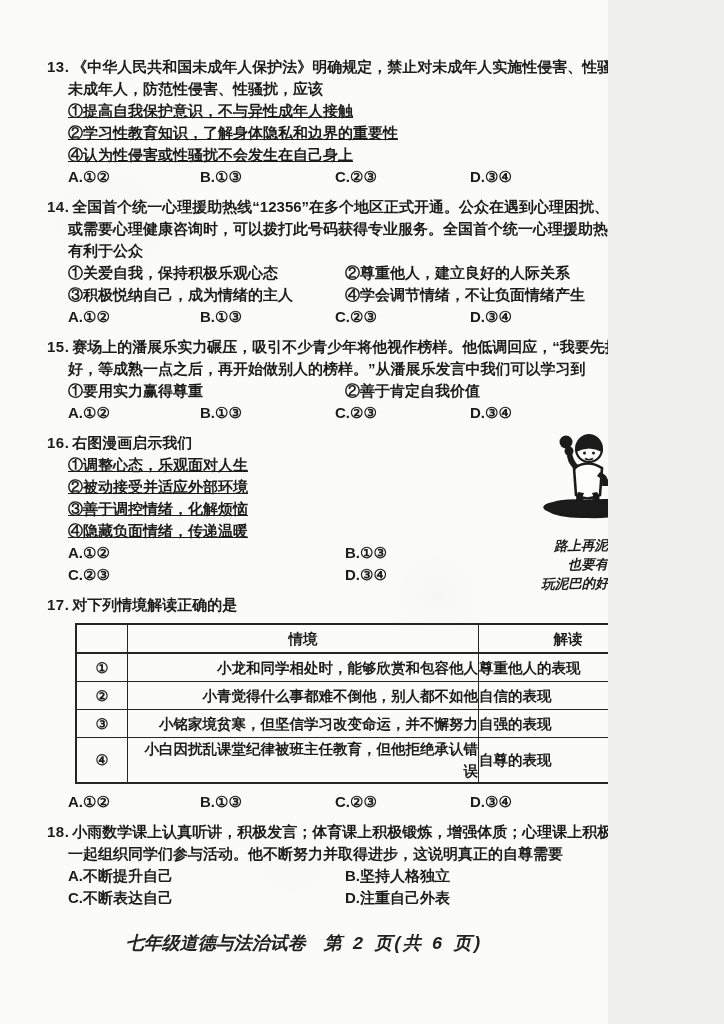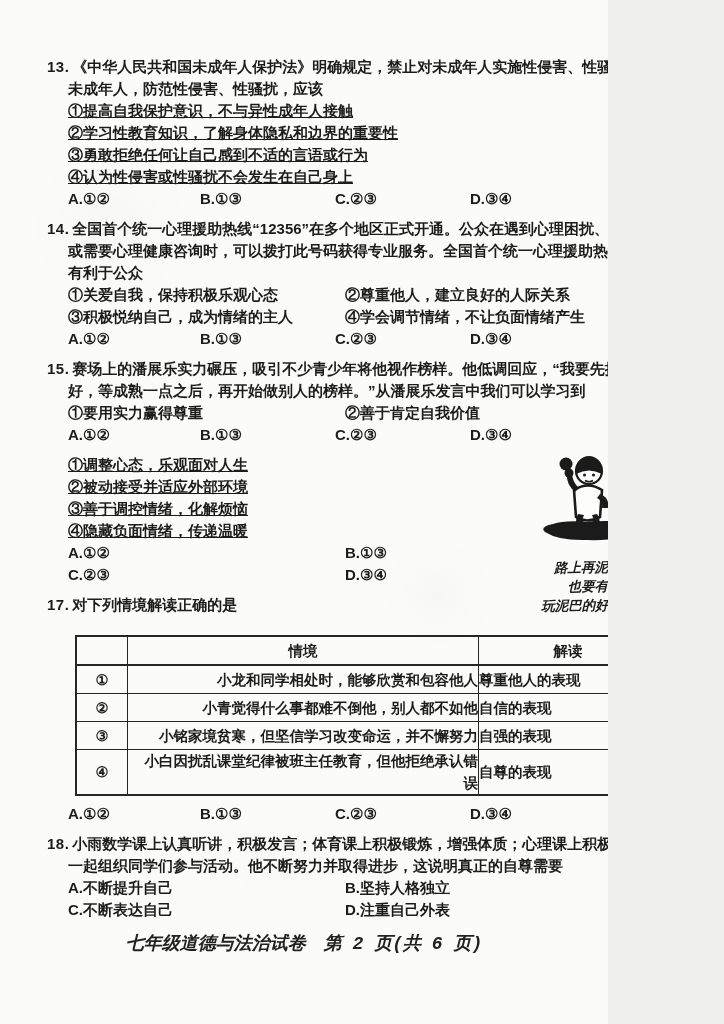--- a/index.html
+++ b/index.html
@@ -50,21 +50,21 @@
     margin-top: 4px;
     font-size: 13.5px;
     font-weight: 700;
     font-style: italic;
     line-height: 19px;
     transform: rotate(-1deg);
   }
   
   table.sit {
     border-collapse: collapse;
-    margin: 19px 0 7px 7px;
+    margin: 7px 0 7px 7px;
     font-size: 14.5px;
     font-weight: 700;
   }
   table.sit th, table.sit td {
     border: 1.6px solid #262626;
     height: 27px;
     padding: 0;
   }
   table.sit .c-num  { width: 50px;  text-align: center; }
   table.sit .c-sit  { width: 337px; text-align: right; padding-left: 13px; }
@@ -90,21 +90,20 @@
 </head>
 <body>
 
 <div class="page">
   <div class="content">
 
     <section class="question">
       <p class="stem"><span class="qnum">13.</span><span>《中华人民共和国未成年人保护法》明确规定，禁止对未成年人实施性侵害、性骚扰。作为未成年人，防范性侵害、性骚扰，应该</span></p>
       <div class="item">①提高自我保护意识，不与异性成年人接触</div>
       <div class="item">②学习性教育知识，了解身体隐私和边界的重要性</div>
-      <div class="item">③勇敢拒绝任何让自己感到不适的言语或行为</div>
       <div class="item">④认为性侵害或性骚扰不会发生在自己身上</div>
       <div class="opts">
         <span class="ow1">A.①②</span><span class="ow2">B.①③</span><span class="ow3">C.②③</span><span>D.③④</span>
       </div>
     </section>
 
     <section class="question">
       <p class="stem"><span class="qnum">14.</span><span>全国首个统一心理援助热线“12356”在多个地区正式开通。公众在遇到心理困扰、情绪问题或需要心理健康咨询时，可以拨打此号码获得专业服务。全国首个统一心理援助热线的开通有利于公众</span></p>
       <div class="pair">
         <span class="pcol">①关爱自我，保持积极乐观心态</span><span>②尊重他人，建立良好的人际关系</span>
@@ -143,20 +142,21 @@
           <circle class="ink" cx="40" cy="25" r="4.5"></circle>
           <path class="ink" d="M49,66 Q44,75 51,80 L57,78 Q52,72 55,67 Z"></path>
           <path class="ink" d="M68,66 Q74,75 66,80 L61,78 Q66,72 63,67 Z"></path>
         </svg>
         <div class="caption">
           <div>路上再泥泞</div>
           <div>也要有</div>
           <div>玩泥巴的好心情</div>
         </div>
       </div>
+      <p class="stem"><span class="qnum">16.</span><span>右图漫画启示我们</span></p>
       <div class="item">①调整心态，乐观面对人生</div>
       <div class="item">②被动接受并适应外部环境</div>
       <div class="item">③善于调控情绪，化解烦恼</div>
       <div class="item">④隐藏负面情绪，传递温暖</div>
       <div class="pair">
         <span class="pcol">A.①②</span><span>B.①③</span>
       </div>
       <div class="pair">
         <span class="pcol">C.②③</span><span>D.③④</span>
       </div>

